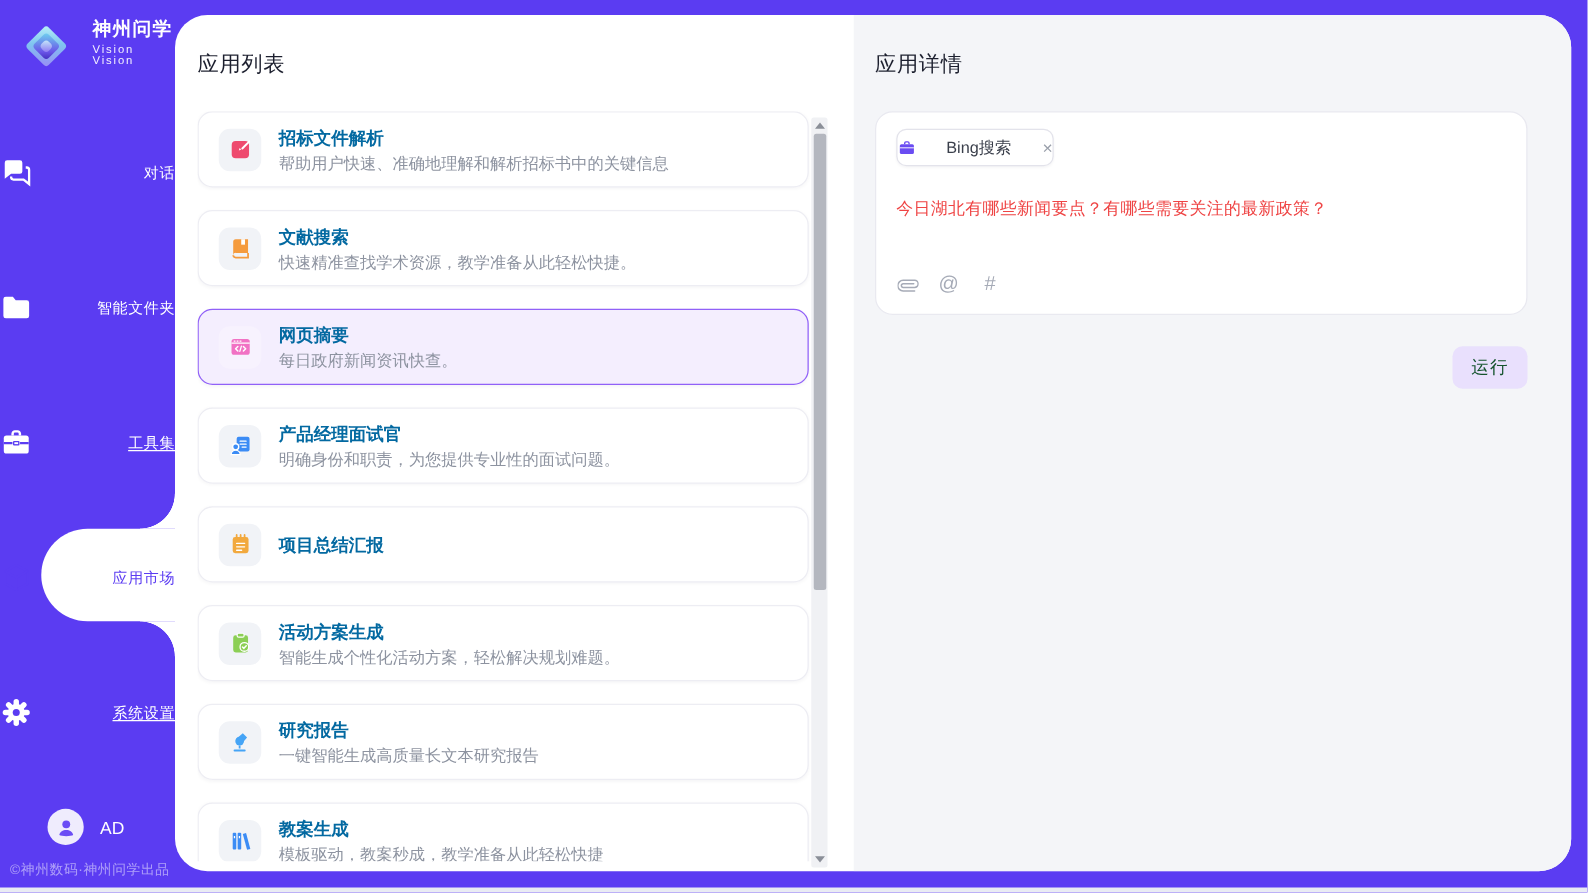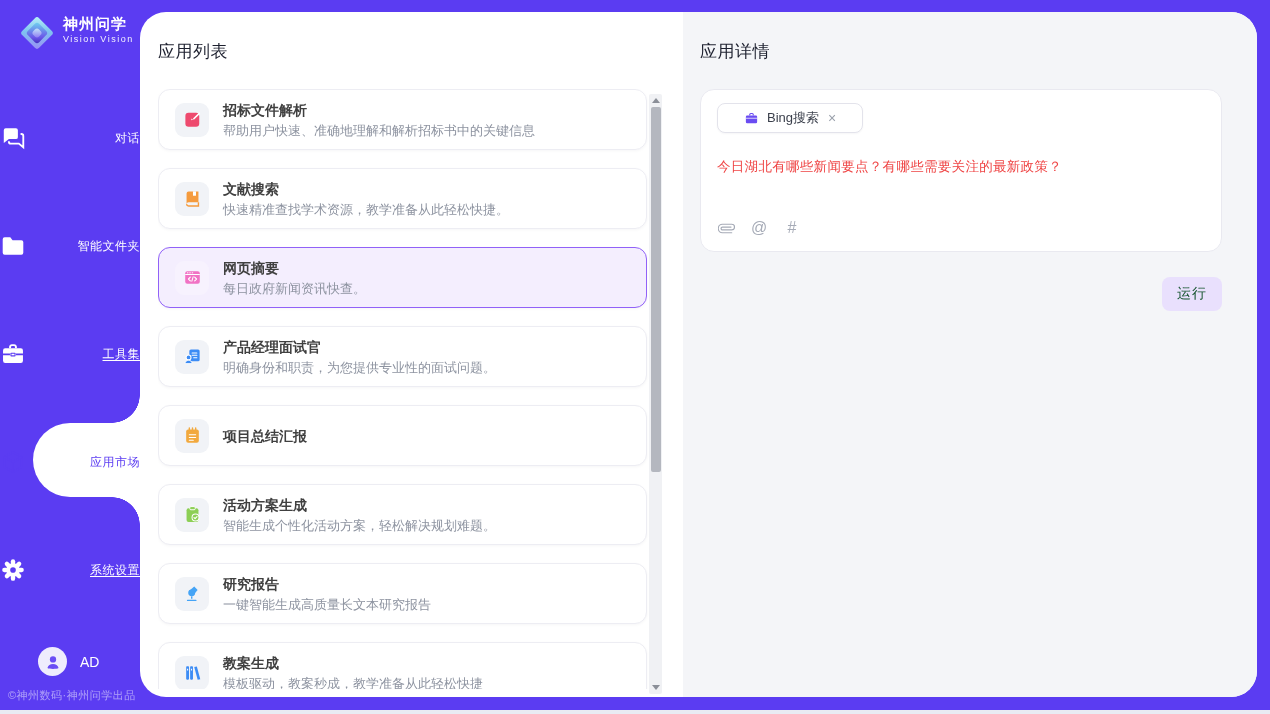--- a/index.html
+++ b/index.html
@@ -16,21 +16,21 @@
   html,body{width:1270px;height:714px;overflow:hidden}
   body{
     font-family:"Liberation Sans","DejaVu Sans",sans-serif;
     background:var(--purple);
     position:relative;
   }
   .bottom-strip{position:absolute;left:0;right:0;bottom:0;height:4px;background:#e9ebf3;z-index:5}
 
   
   .sidebar{position:absolute;left:0;top:0;width:140px;height:710px;z-index:2}
-  .logo{display:flex;align-items:flex-start;gap:9px;padding:16px 0 0 20px}
+  .logo{display:flex;align-items:flex-end;gap:20px;padding:16px 0 0 20px}
   .logo-diamond{position:relative;width:34px;height:34px;flex:0 0 auto}
   .logo-diamond .d1,.logo-diamond .d2,.logo-diamond .d3{
     position:absolute;left:50%;top:50%;transform:translate(-50%,-50%) rotate(45deg);border-radius:3px;
   }
   .logo-diamond .d1{width:24px;height:24px;background:linear-gradient(135deg,#b9f2f7,#7fc4f0 45%,#9a8cf5)}
   .logo-diamond .d2{width:16px;height:16px;background:linear-gradient(135deg,#6fd6ef,#6a55e8 70%,#3f2bb8)}
   .logo-diamond .d3{width:8px;height:8px;background:linear-gradient(135deg,#c8f0fa,#8a6ff2)}
   .logo-texts{color:#fff;line-height:1.1}
   .logo-name{font-size:15px;font-weight:bold;letter-spacing:1px}
   .logo-sub{font-size:9px;letter-spacing:1.5px;opacity:.92;margin-top:2px}
@@ -65,38 +65,38 @@
 
   .list-wrap{position:relative;margin-top:26px;height:600px;overflow:hidden;padding-right:54px}
   .app-card{
     width:489px;height:61px;border:1px solid var(--card-border);border-radius:12px;
     background:#fff;display:flex;align-items:center;padding:0 14px 0 16px;margin-bottom:18px;
     box-shadow:0 1px 3px rgba(20,20,60,.04);cursor:pointer;
   }
   .app-card.selected{border:1px solid var(--sel-border);background:var(--sel-bg)}
   .app-icn-bg{width:34px;height:34px;border-radius:9px;background:#f1f3f7;display:flex;align-items:center;justify-content:center;flex:0 0 auto;margin-right:14px}
   .app-card.selected .app-icn-bg{background:#f7f2fe}
-  .app-title{font-size:14px;font-weight:bold;color:#404040;line-height:1}
+  .app-title{font-size:14px;font-weight:bold;color:#0369a1;line-height:1}
   .app-desc{font-size:13px;color:var(--desc);margin-top:7px;line-height:1}
 
   .scrollbar{position:absolute;right:21px;top:82px;width:13px;height:600px;background:#f0f1f4;border-radius:2px;z-index:4}
   .sb-arrow{position:absolute;left:0;width:13px;height:13px;display:flex;align-items:center;justify-content:center;cursor:pointer}
   .sb-arrow.up{top:0}
   .sb-arrow.down{bottom:0}
   .tri-up{width:0;height:0;border-left:4px solid transparent;border-right:4px solid transparent;border-bottom:5px solid #8b8f98}
   .tri-down{width:0;height:0;border-left:4px solid transparent;border-right:4px solid transparent;border-top:5px solid #8b8f98}
   .sb-thumb{position:absolute;left:1.5px;top:13px;width:10px;height:365px;background:#b4b7bf;border-radius:2px;cursor:grab}
 
   .detail-pane{flex:1;background:var(--panel-gray);padding:28px 35px 0 17px;display:flex;flex-direction:column}
   .detail-card{
     margin-top:26px;height:163px;background:#fff;border:1px solid #e9e9f0;border-radius:14px;
     padding:13px 16px 14px 16px;display:flex;flex-direction:column;
   }
   .chip{
-    display:inline-flex;align-items:center;gap:8px;height:30px;padding:0 26px;
+    display:inline-flex;align-items:center;gap:24px;height:30px;padding:0 0;
     border:1px solid #e3e3eb;border-radius:8px;background:#fff;align-self:flex-start;cursor:pointer;
     box-shadow:0 1px 2px rgba(20,20,60,.04);
   }
   .chip-label{font-size:13px;color:#3a3f4b}
   .chip-close{font-size:14px;color:#9aa0ab;margin-left:1px;cursor:pointer;line-height:1}
   .query-text{margin-top:25px;font-size:13.5px;color:#ef4444;letter-spacing:.3px;cursor:text}
   .composer-row{margin-top:auto;display:flex;align-items:center;gap:15px}
   .composer-row .cicon{display:inline-flex;align-items:center;justify-content:center;width:18px;height:18px;color:#a6abb7;font-size:16px;cursor:pointer}
   .run-row{display:flex;justify-content:flex-end}
   .run-btn{

